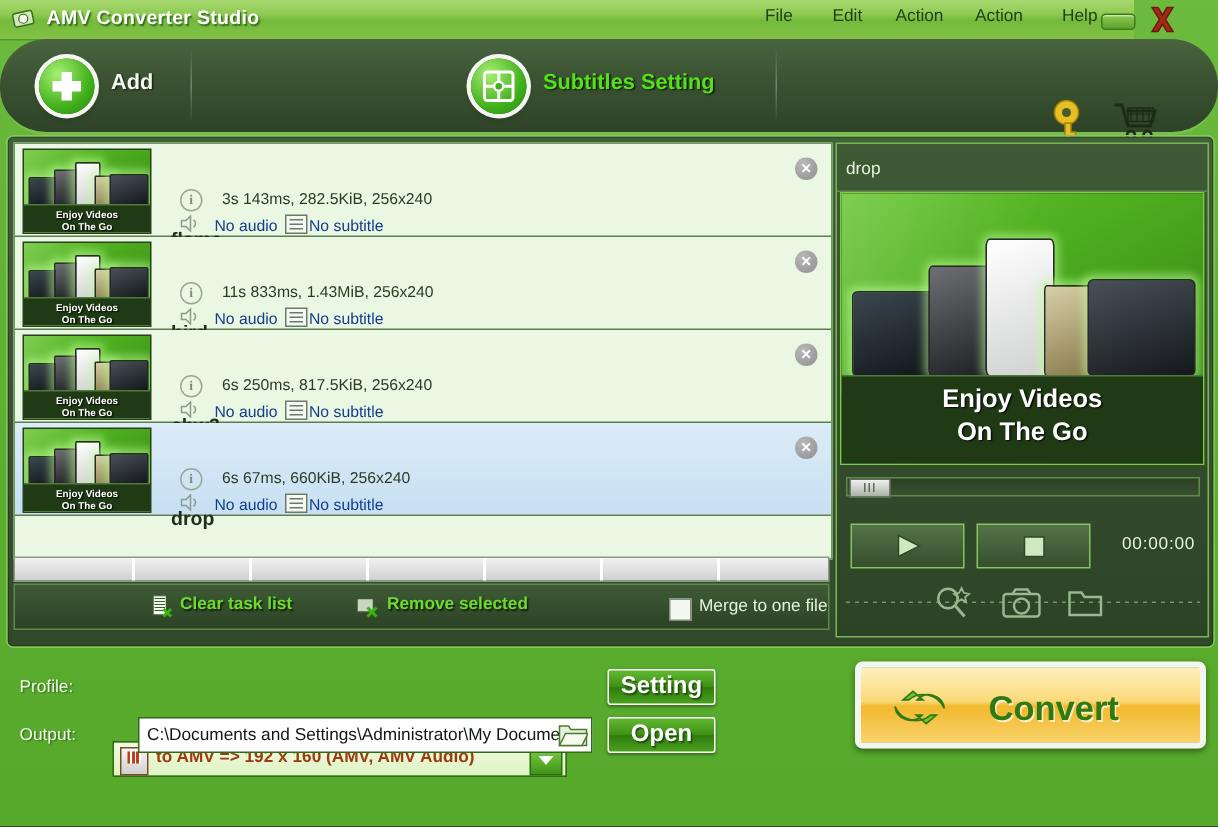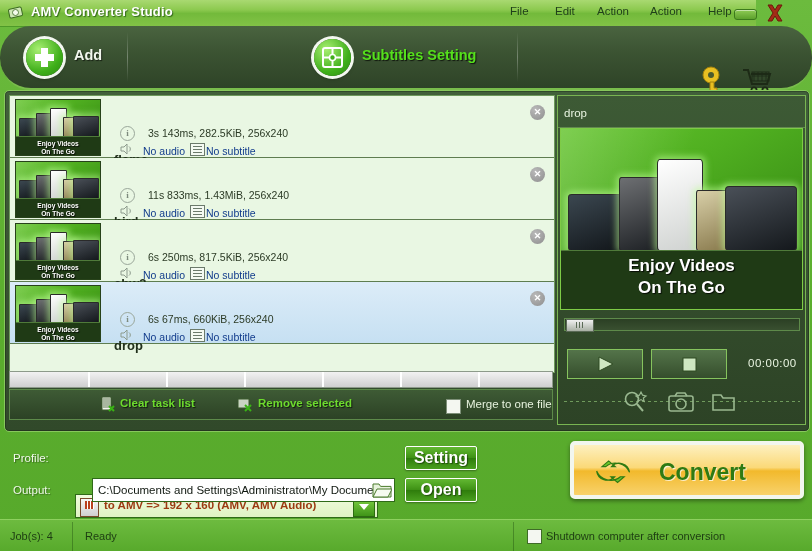--- a/index.html
+++ b/index.html
@@ -465,22 +465,14 @@
   <div class="gbtn" style="top:478px">Open</div>
 
   <div class="convert">
     <svg class="cico" viewBox="0 0 36 33">
       <path d="M7 19 a11 11 0 0 0 19 6 l-4 0 7 6 7-6 -4 0 a16 16 0 0 1 -25 -6 z" fill="#6ec62c" stroke="#2f7a13" stroke-width="1.2" transform="translate(-6,-3) scale(.95)"></path>
       <path d="M29 14 a11 11 0 0 0 -19 -6 l4 0 -7 -6 -7 6 4 0 a16 16 0 0 1 25 6 z" fill="#6ec62c" stroke="#2f7a13" stroke-width="1.2" transform="translate(6,3) scale(.95)"></path>
     </svg>
     <div class="ctxt">Convert</div>
   </div>
 
-  <div class="statusbar">
-    <div class="sb-div" style="left:72px"></div>
-    <div class="sb-div" style="left:513px"></div>
-    <div class="sb-txt" style="left:10px">Job(s): 4</div>
-    <div class="sb-txt" style="left:85px">Ready</div>
-    <div class="sb-box"></div>
-    <div class="sb-txt" style="left:546px">Shutdown computer after conversion</div>
-  </div>
 
 </div>
 
 </body></html>

